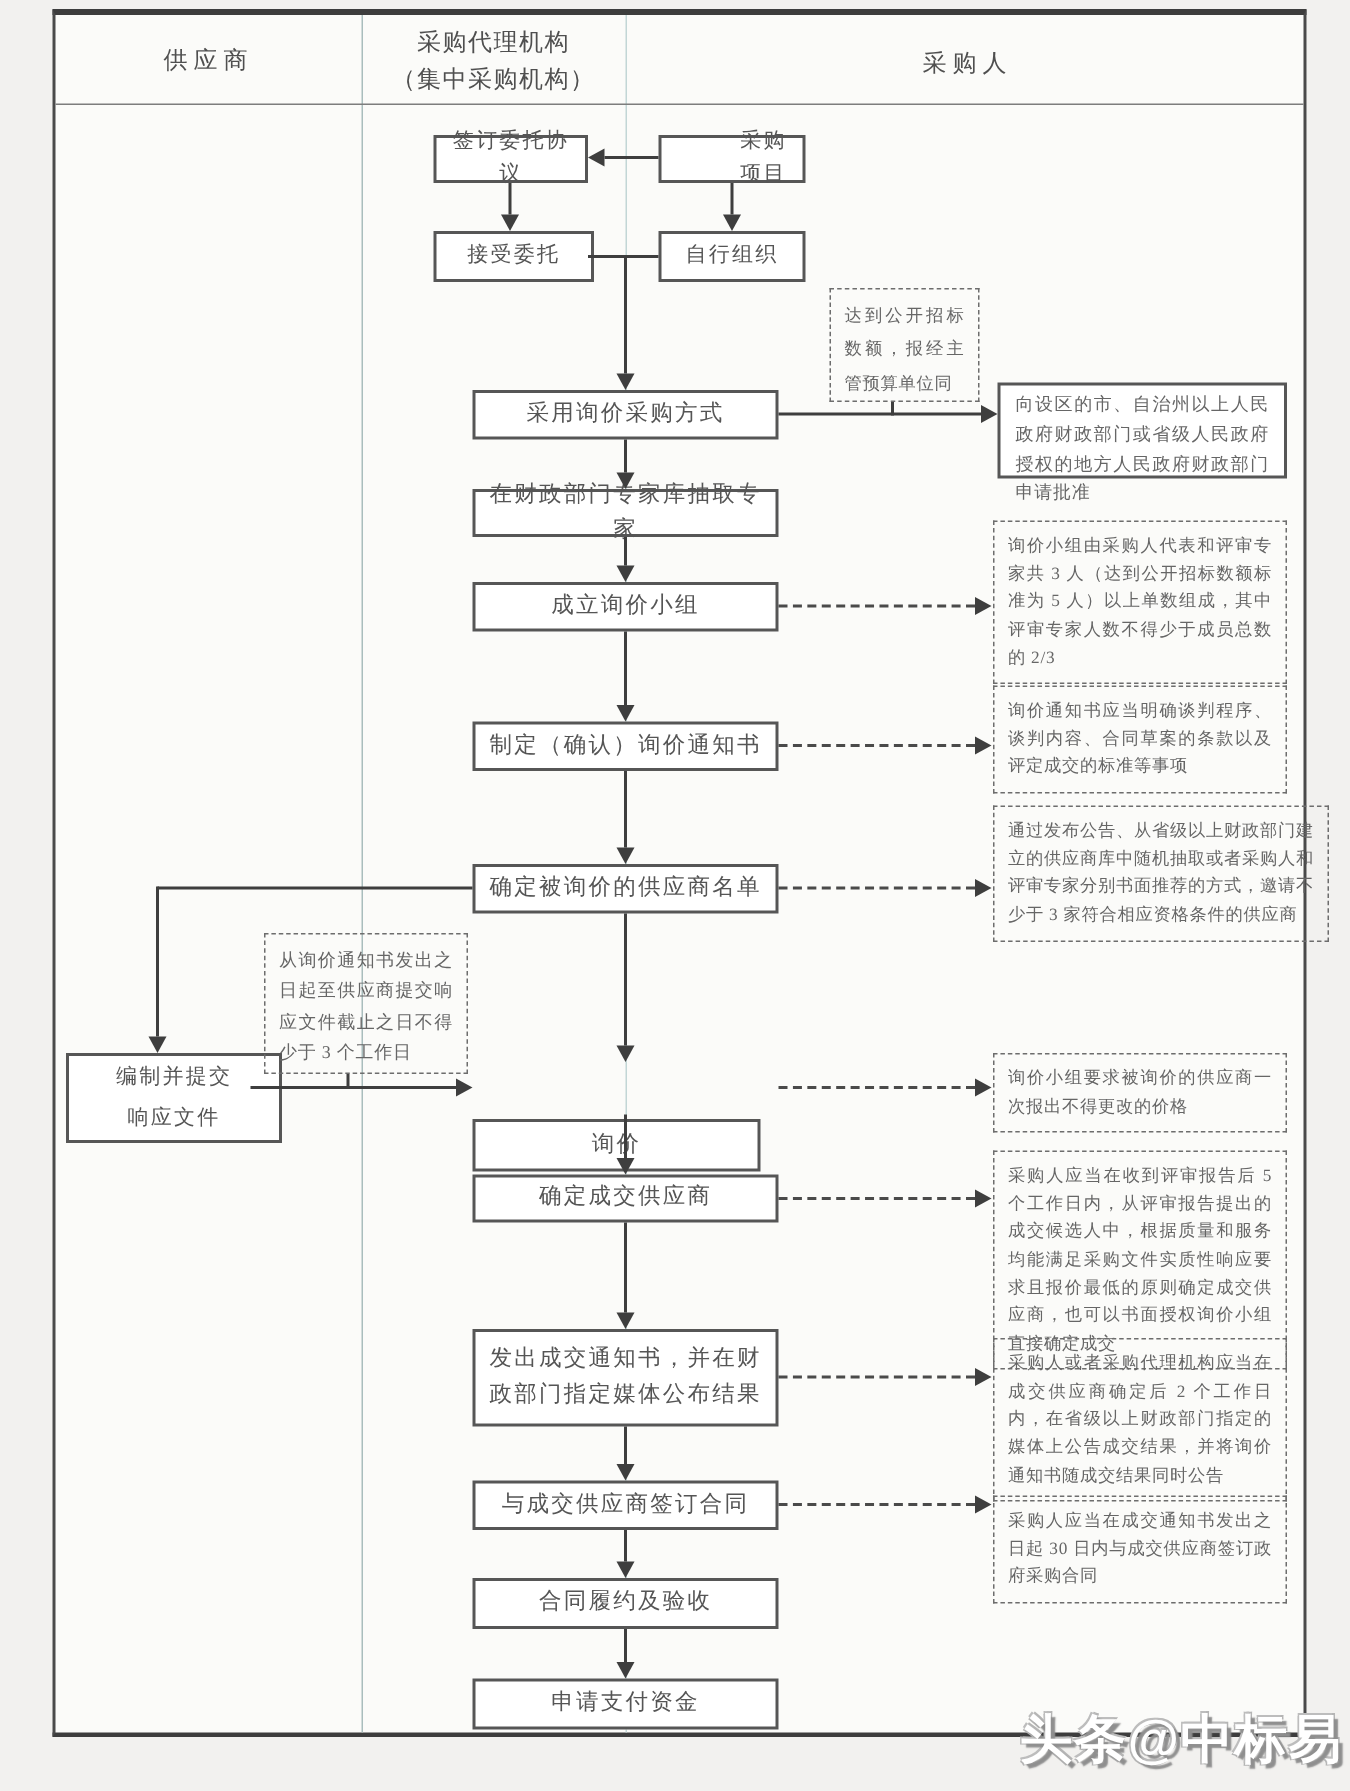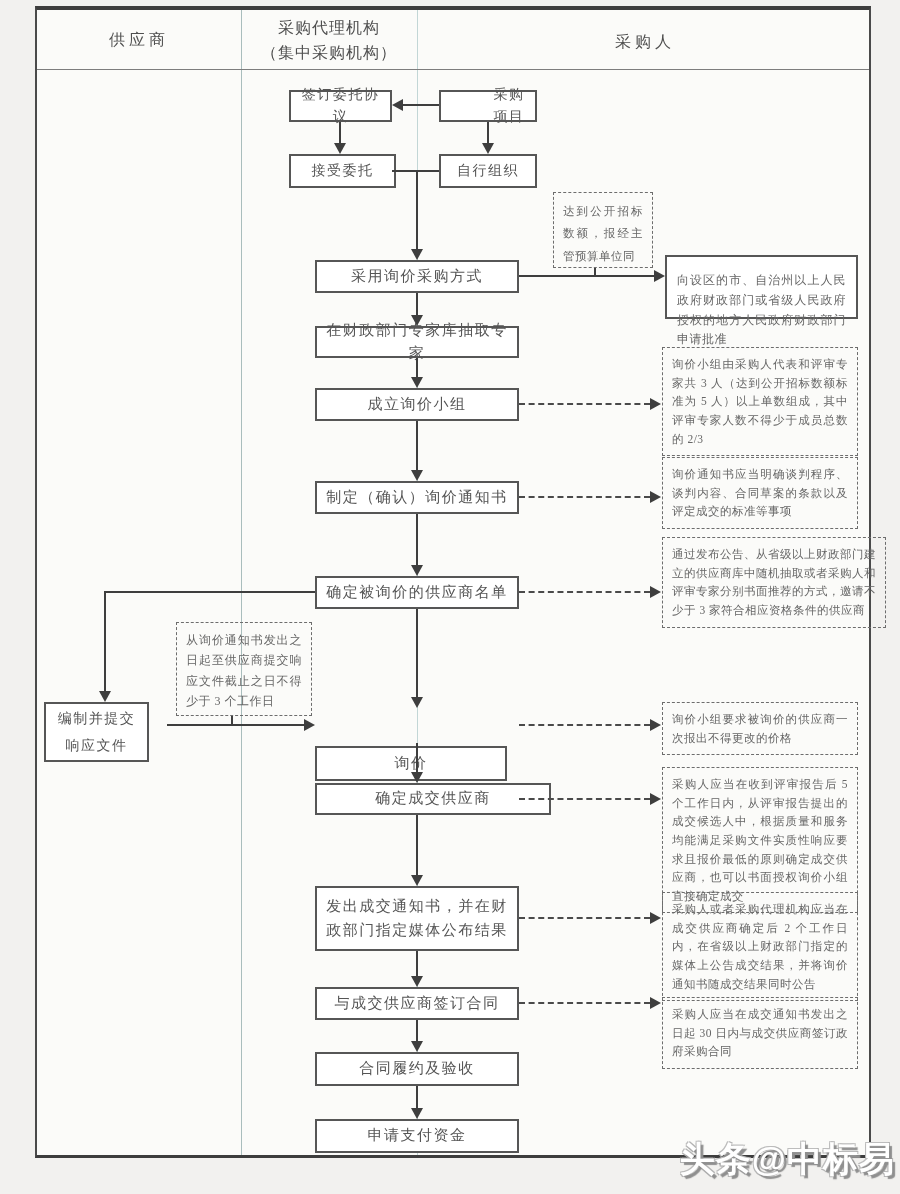--- a/index.html
+++ b/index.html
@@ -14,21 +14,21 @@
   .div1 { left:204px; top:0; width:1px; height:100%; background:#a9bdbd; }
   .div2 { left:380px; top:0; width:1px; height:100%; background:#c2d6d6; }
   .hdr-sep { left:0; top:59px; width:100%; height:1px; background:#7d7d7d; }
   .hdr { color:#4f4f4f; font-size:16px; letter-spacing:4px; text-align:center; }
   
   .b { position:absolute; background:#fff; border:2px solid #565656; color:#555;
        display:flex; align-items:center; justify-content:center; text-align:center;
        font-size:15px; letter-spacing:1.5px; line-height:1.55; padding:2px 6px; }
   .b.small { font-size:14px; }
   .b.tiny { font-size:12px; letter-spacing:0.5px; text-align:justify; line-height:1.65;
-            padding:14px 10px; display:block; }
+            padding:3px 10px; display:block; }
   
   .n { position:absolute; border:1px dashed #6d6d6d; color:#666; font-size:11.5px;
        letter-spacing:0.5px; line-height:1.62; padding:7px 9px; text-align:justify;
        background:transparent; }
   
   .vl { position:absolute; width:2px; background:#3e3e3e; }
   .hl { position:absolute; height:2px; background:#3e3e3e; }
   .dl { position:absolute; height:0; border-top:2px dashed #4a4a4a; }
   
   .ad { position:absolute; width:0; height:0; border-left:6px solid transparent;
@@ -63,27 +63,27 @@
     <div class="b small" style="left:402px;top:80px;width:98px;height:32px;padding-left:48px;">采购项目</div>
     <div class="b small" style="left:252px;top:144px;width:107px;height:34px;">接受委托</div>
     <div class="b small" style="left:402px;top:144px;width:98px;height:34px;">自行组织</div>
 
     <div class="b" style="left:278px;top:250px;width:204px;height:33px;">采用询价采购方式</div>
     <div class="b" style="left:278px;top:378px;width:204px;height:33px;">成立询价小组</div>
     <div class="b" style="left:278px;top:316px;width:204px;height:32px;">在财政部门专家库抽取专家</div>
     <div class="b" style="left:278px;top:471px;width:204px;height:33px;">制定（确认）询价通知书</div>
     <div class="b" style="left:278px;top:566px;width:204px;height:33px;">确定被询价的供应商名单</div>
     <div class="b" style="left:278px;top:736px;width:192px;height:35px;">询价</div>
-    <div class="b" style="left:278px;top:773px;width:236px;height:32px;">确定成交供应商</div>
+    <div class="b" style="left:278px;top:773px;width:204px;height:32px;">确定成交供应商</div>
     <div class="b" style="left:278px;top:977px;width:204px;height:33px;">与成交供应商签订合同</div>
     <div class="b" style="left:278px;top:876px;width:204px;height:65px;">发出成交通知书，并在财政部门指定媒体公布结果</div>
     <div class="b" style="left:278px;top:1042px;width:204px;height:34px;">合同履约及验收</div>
     <div class="b" style="left:278px;top:1109px;width:204px;height:34px;">申请支付资金</div>
 
-    <div class="b small" style="left:7px;top:692px;width:105px;height:60px;flex-direction:column;text-align:center;">
+    <div class="b small" style="left:7px;top:692px;width:144px;height:60px;flex-direction:column;text-align:center;">
       <div>编制并提交</div>
       <div style="margin-top:5px;">响应文件</div>
     </div>
 
     <div class="b tiny" style="left:628px;top:245px;width:193px;height:64px;color:#666;">向设区的市、自治州以上人民政府财政部门或省级人民政府授权的地方人民政府财政部门申请批准</div>
 
     <div class="n" style="left:516px;top:182px;width:100px;height:76px;line-height:1.95;">达到公开招标数额，报经主管预算单位同</div>
     <div class="n" style="left:139px;top:612px;width:136px;height:94px;font-size:12px;line-height:1.7;">从询价通知书发出之日起至供应商提交响应文件截止之日不得少于 3 个工作日</div>
 
     <div class="n" style="left:625px;top:337px;width:196px;">询价小组由采购人代表和评审专家共 3 人（达到公开招标数额标准为 5 人）以上单数组成，其中评审专家人数不得少于成员总数的 2/3</div>

